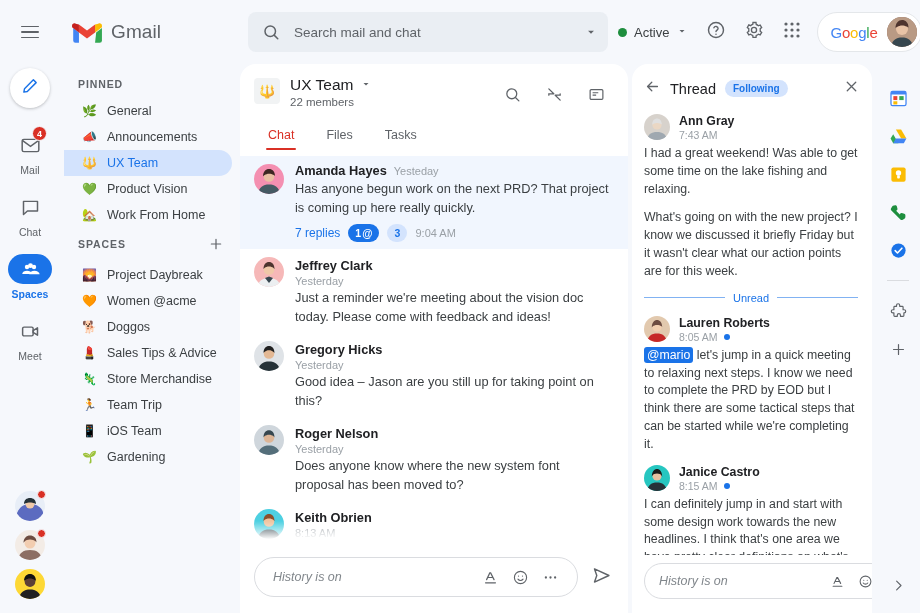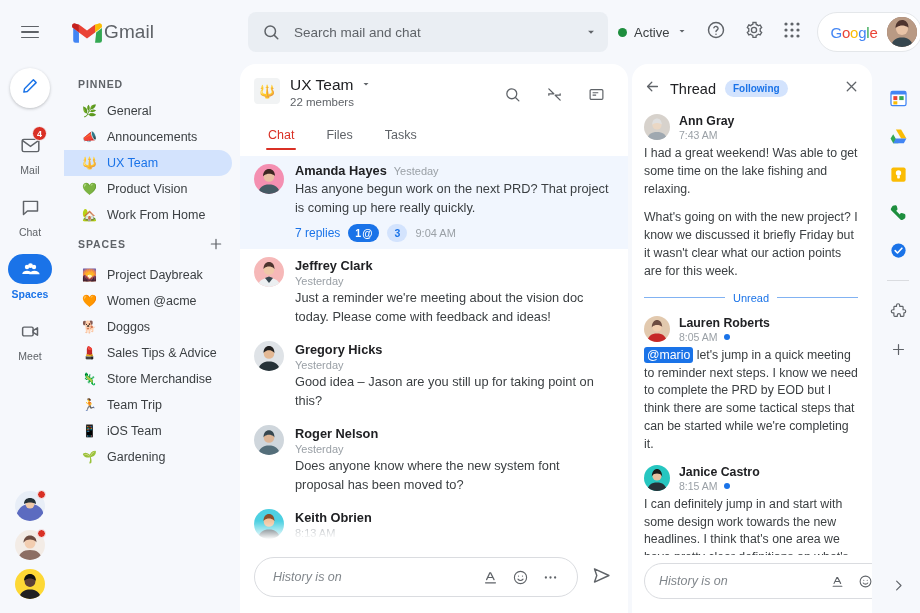--- a/index.html
+++ b/index.html
@@ -34,21 +34,21 @@
   .hamburger i {
     position: absolute; left: 0; width: 18px; height: 1.8px;
     background: #5f6368; border-radius: 1px;
   }
   .hamburger i:nth-child(1){ top: 0; }
   .hamburger i:nth-child(2){ top: 5.6px; }
   .hamburger i:nth-child(3){ top: 11.2px; }
 
   .brand-cell {
     width: 180px; flex: 0 0 180px;
-    display: flex; align-items: center; gap: 2px;
+    display: flex; align-items: center; gap: 9px;
     padding-left: 12px;
   }
   .gmail-logo { width: 30px; height: 23px; flex: 0 0 30px; }
   .brand-name {
     font-size: 19px; color: #5f6368; letter-spacing: .1px;
   }
 
   .search-cell { flex: 1 1 auto; display: flex; align-items: center; padding-left: 8px; }
   .searchbox {
     width: 360px; height: 40px;
@@ -849,21 +849,21 @@
             </span>
             <div>
               <div class="tname">Lauren Roberts</div>
               <div class="ttime-row">
                 <span class="ttime">8:05 AM</span>
                 <span class="unread-dot"></span>
               </div>
             </div>
           </div>
           <div class="tbody">
-            <p><span class="mention">@mario</span><span> let's jump in a quick meeting to reminder next steps. I know we need to complete the PRD by EOD but I think there are some tactical steps that can be started while we're completing it.</span></p>
+            <p><span class="mention">@mario</span><span> let's jump in a quick meeting to relaxing next steps. I know we need to complete the PRD by EOD but I think there are some tactical steps that can be started while we're completing it.</span></p>
           </div>
         </div>
 
         <div class="tmsg">
           <div class="tmsg-head">
             <span class="tavatar">
               <svg width="26" height="26" viewBox="0 0 26 26">
                 <rect width="26" height="26" fill="#26c6c0"></rect>
                 <path d="M3 26c1-6 4.5-8.5 10-8.5s9 2.5 10 8.5z" fill="#263238"></path>
                 <circle cx="13" cy="11" r="4.6" fill="#e8bfa0"></circle>

